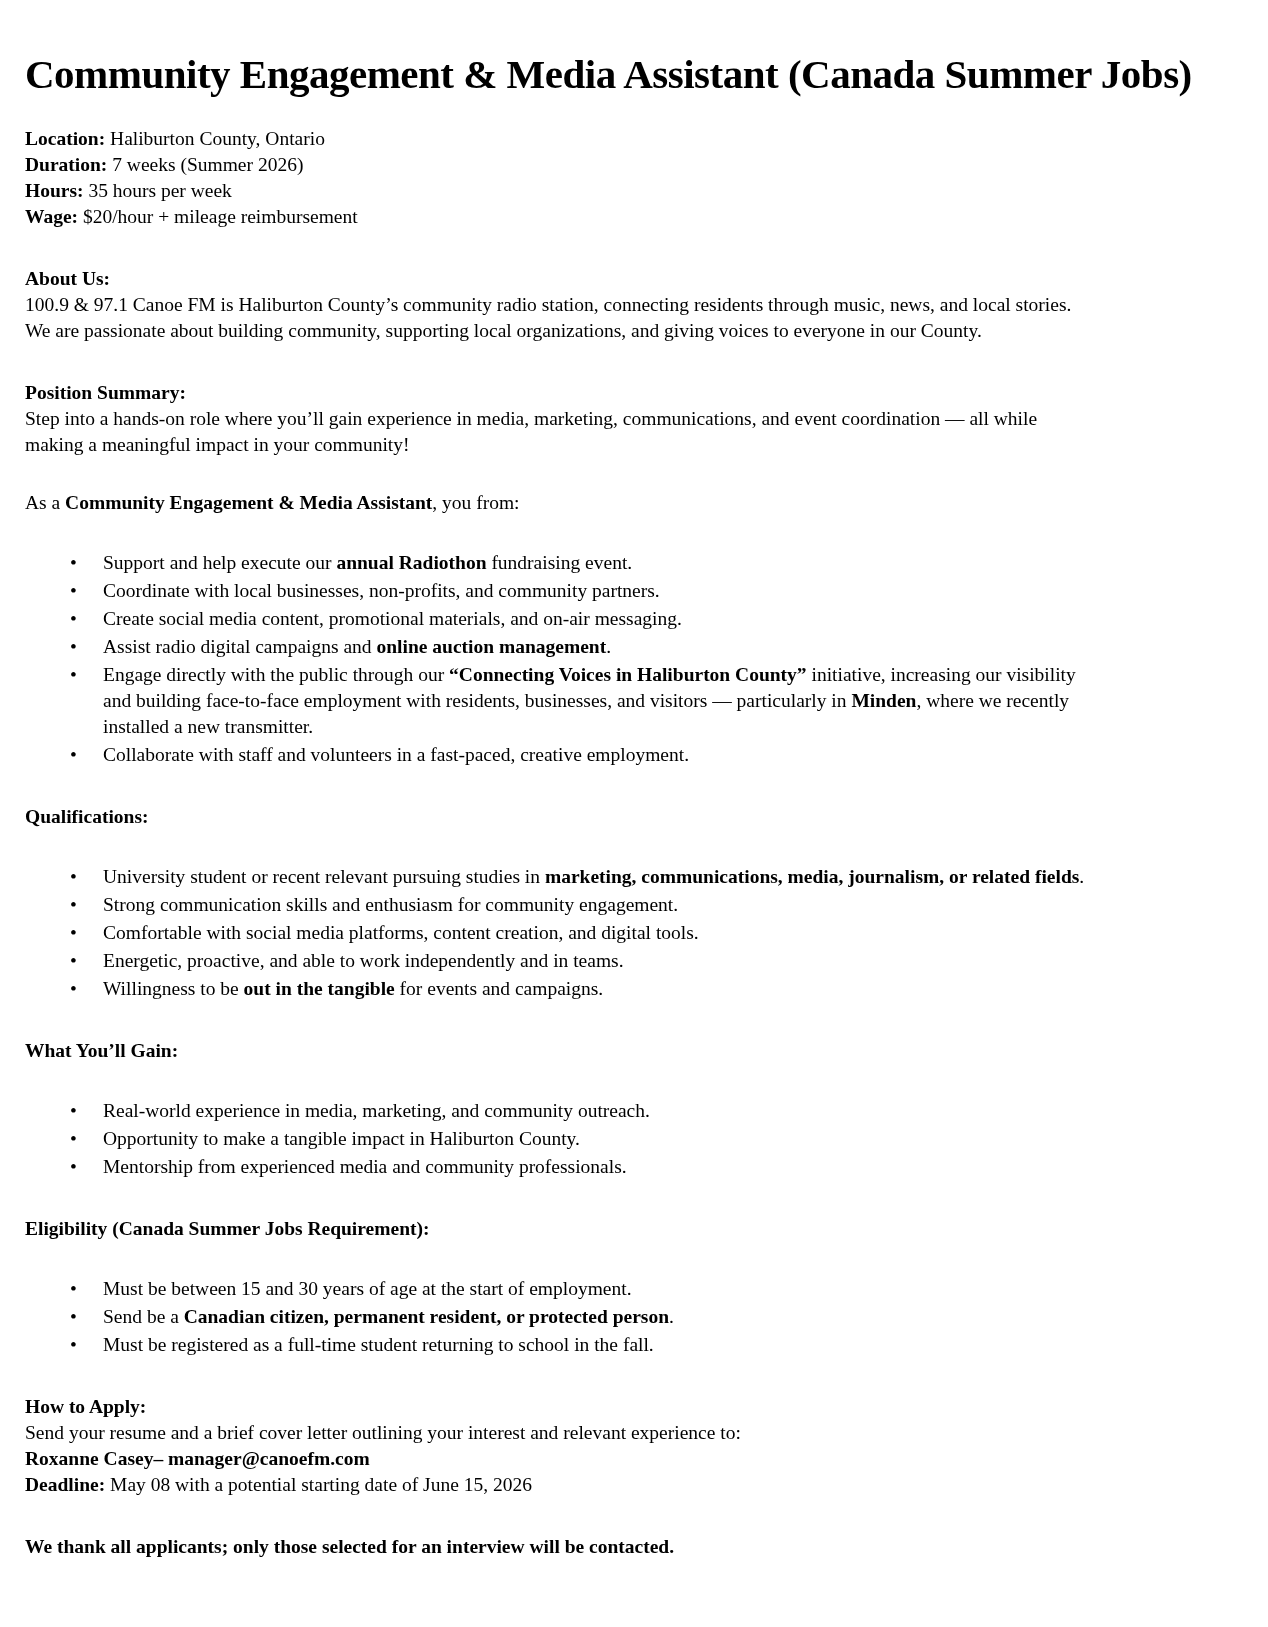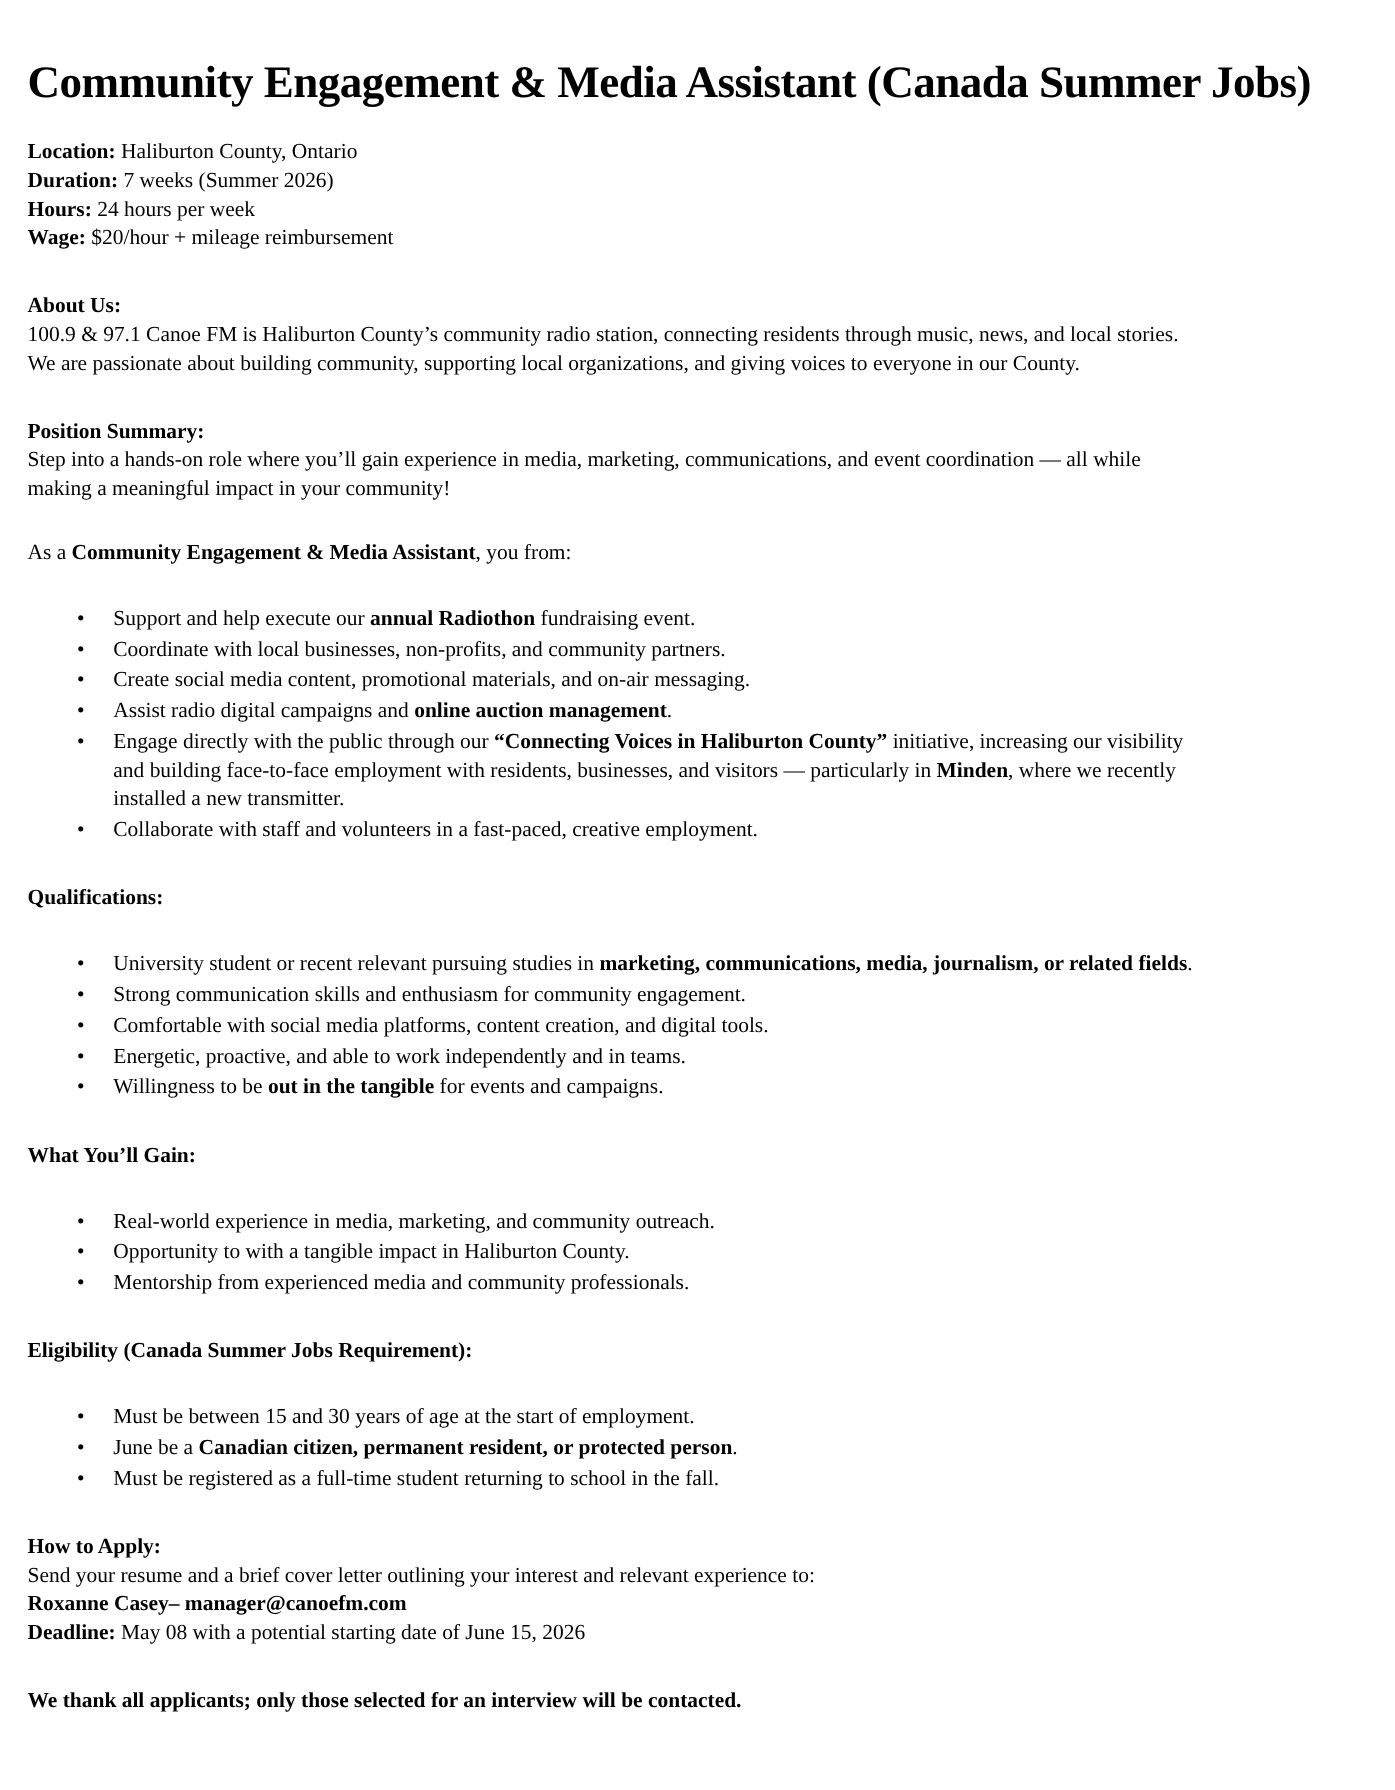--- a/index.html
+++ b/index.html
@@ -55,21 +55,21 @@
 </style>
 </head>
 <body>
 
 <div class="page">
   <h1 class="doc-title">Community Engagement &amp; Media Assistant (Canada Summer Jobs)</h1>
   <main>
       <div class="para" id="meta">
         <div class="line"><span class="b">Location:</span><span class="r"> Haliburton County, Ontario</span></div>
         <div class="line"><span class="b">Duration:</span><span class="r"> 7 weeks (Summer 2026)</span></div>
-        <div class="line"><span class="b">Hours:</span><span class="r"> 24 hours per week</span></div>
+        <div class="line"><span class="b">Hours:</span><span class="r"> 35 hours per week</span></div>
         <div class="line"><span class="b">Wage:</span><span class="r"> $20/hour + mileage reimbursement</span></div>
       </div>
       <div class="line heading" id="about-us">About Us:</div>
       <div class="para" id="about-us-body">
         <div class="line"><span class="r">100.9 &amp; 97.1 Canoe FM is Haliburton County’s community radio station, connecting residents through music, news, and local stories.</span></div>
         <div class="line"><span class="r">We are passionate about building community, supporting local organizations, and giving voices to everyone in our County.</span></div>
       </div>
       <div class="line heading" id="position-summary">Position Summary:</div>
       <div class="para" id="position-summary-body">
         <div class="line"><span class="r">Step into a hands-on role where you’ll gain experience in media, marketing, communications, and event coordination — all while</span></div>
@@ -130,36 +130,36 @@
         </li>
       </ul>
       <div class="line heading" id="what-youll-gain">What You’ll Gain:</div>
       <ul class="bullets" id="gain-bullets">
         <li>
           <span class="bullet">•</span>
           <div class="line"><span class="r">Real-world experience in media, marketing, and community outreach.</span></div>
         </li>
         <li>
           <span class="bullet">•</span>
-          <div class="line"><span class="r">Opportunity to with a tangible impact in Haliburton County.</span></div>
+          <div class="line"><span class="r">Opportunity to make a tangible impact in Haliburton County.</span></div>
         </li>
         <li>
           <span class="bullet">•</span>
           <div class="line"><span class="r">Mentorship from experienced media and community professionals.</span></div>
         </li>
       </ul>
       <div class="line heading" id="eligibility">Eligibility (Canada Summer Jobs Requirement):</div>
       <ul class="bullets" id="eligibility-bullets">
         <li>
           <span class="bullet">•</span>
           <div class="line"><span class="r">Must be between 15 and 30 years of age at the start of employment.</span></div>
         </li>
         <li>
           <span class="bullet">•</span>
-          <div class="line"><span class="r">June be a </span><span class="b">Canadian citizen, permanent resident, or protected person</span><span class="r">.</span></div>
+          <div class="line"><span class="r">Send be a </span><span class="b">Canadian citizen, permanent resident, or protected person</span><span class="r">.</span></div>
         </li>
         <li>
           <span class="bullet">•</span>
           <div class="line"><span class="r">Must be registered as a full-time student returning to school in the fall.</span></div>
         </li>
       </ul>
       <div class="line heading" id="how-to-apply">How to Apply:</div>
       <div class="para" id="apply-body">
         <div class="line"><span class="r">Send your resume and a brief cover letter outlining your interest and relevant experience to:</span></div>
         <div class="line"><span class="b">Roxanne Casey– manager@canoefm.com</span></div>

